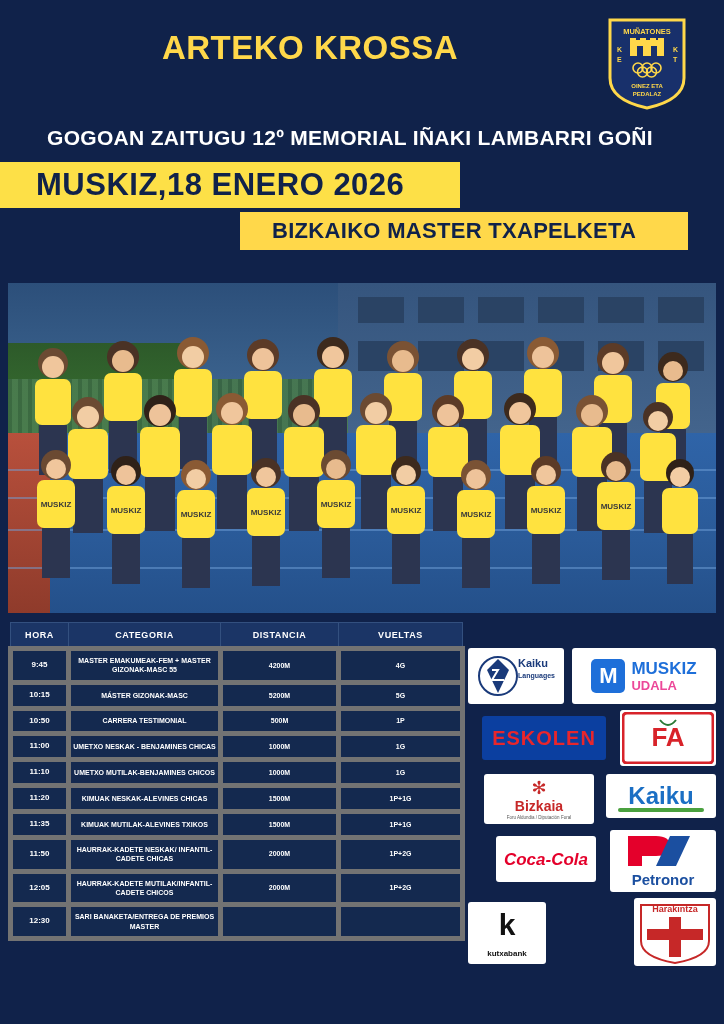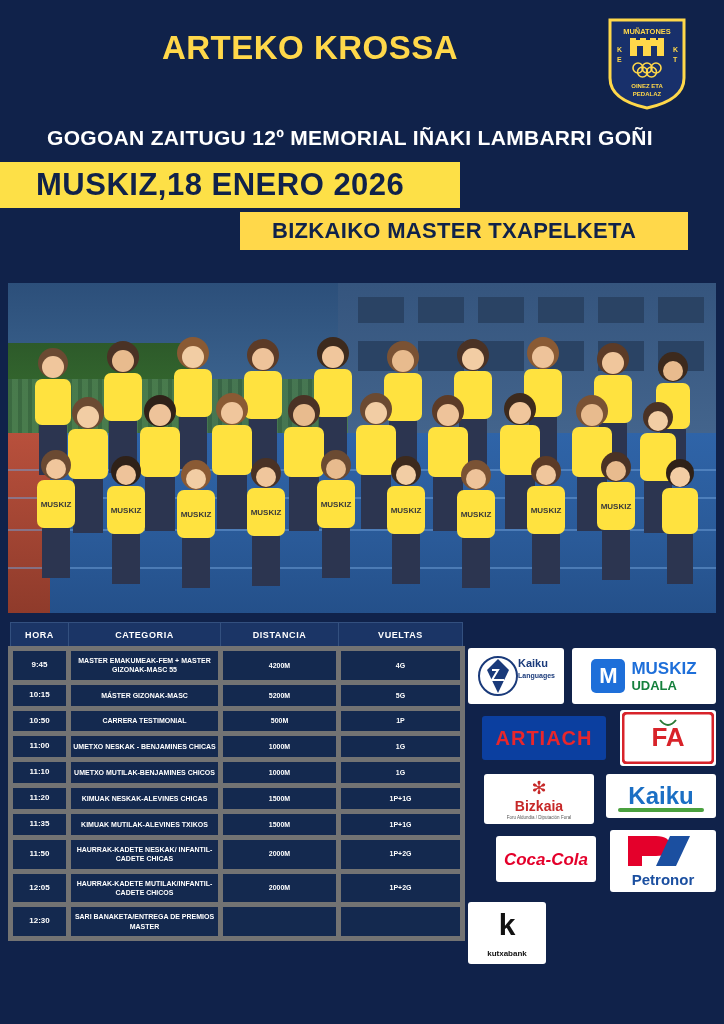--- a/index.html
+++ b/index.html
@@ -484,35 +484,35 @@
         </div>
       </div>
 
       <div class="sp" style="left:104px; top:0px; width:144px; height:56px;">
         <div style="display:flex;align-items:center;gap:6px;">
           <div style="width:34px;height:34px;background:#1e6fd9;border-radius:5px;display:flex;align-items:center;justify-content:center;">
             <span class="sp-txt" style="color:#fff;font-size:22px;">M</span>
           </div>
           <div>
             <div class="sp-txt" style="font-size:17px;color:#1e6fd9;">MUSKIZ</div>
-            <div class="sp-txt" style="font-size:13px;color:#15803d;margin-top:2px;">UDALA</div>
+            <div class="sp-txt" style="font-size:13px;color:#ec4899;margin-top:2px;">UDALA</div>
           </div>
         </div>
       </div>
 
       <div class="sp" style="left:152px; top:62px; width:96px; height:56px;">
         <svg width="92" height="52" viewBox="0 0 92 52">
           <rect x="1" y="1" width="90" height="50" rx="4" fill="#fff" stroke="#d8232a" stroke-width="3"></rect>
           <text x="46" y="34" font-size="26" fill="#d8232a" text-anchor="middle" font-family="Liberation Sans, sans-serif" font-weight="bold">FA</text>
           <path d="M38 8 q8 10 16 0" stroke="#2a7a35" stroke-width="2" fill="none"></path>
         </svg>
       </div>
 
       <div class="sp" style="left:14px; top:68px; width:124px; height:44px; background:#0b3fa0;">
-        <span class="sp-txt" style="font-size:20px;color:#e8262c;-webkit-text-stroke:0;letter-spacing:1px;">ARTIACH</span>
+        <span class="sp-txt" style="font-size:20px;color:#e8262c;-webkit-text-stroke:0;letter-spacing:1px;">ESKOLEN</span>
       </div>
 
       <div class="sp" style="left:138px; top:126px; width:110px; height:44px;">
         <span class="sp-txt" style="font-size:24px;color:#1b6fc4;text-align:center;">Kaiku</span>
         <div style="position:absolute;bottom:6px;left:12px;width:86px;height:4px;background:#4aa13f;border-radius:2px;"></div>
       </div>
 
       <div class="sp" style="left:16px; top:126px; width:110px; height:50px;">
         <div style="text-align:center;">
           <div style="font-size:18px;color:#c62828;line-height:1;">✻</div>
@@ -532,16 +532,24 @@
       <div class="sp" style="left:28px; top:188px; width:100px; height:46px;">
         <span class="sp-txt" style="font-size:17px;color:#e4002b;font-style:italic;">Coca-Cola</span>
       </div>
 
       <div class="sp" style="left:0px; top:254px; width:78px; height:62px;">
         <span class="sp-txt" style="position:absolute;top:8px;left:50%;transform:translateX(-50%);font-size:30px;color:#111;">k</span>
         <span class="sp-txt" style="position:absolute;bottom:6px;left:0;width:100%;text-align:center;font-size:8px;color:#111;">kutxabank</span>
       </div>
 
 
+      <div class="sp" style="left:166px; top:250px; width:82px; height:68px;">
+        <svg width="80" height="66" viewBox="0 0 80 66">
+          <path d="M6 6 h68 v36 q0 16 -34 22 Q6 58 6 42 Z" fill="#ffffff" stroke="#c62828" stroke-width="2"></path>
+          <rect x="34" y="18" width="12" height="40" fill="#c62828"></rect>
+          <rect x="12" y="30" width="56" height="11" fill="#c62828"></rect>
+          <text x="40" y="13" font-size="9" fill="#c62828" text-anchor="middle" font-family="Liberation Sans, sans-serif" font-weight="bold">Harakintza</text>
+        </svg>
+      </div>
 
     </div>
   </div>
 </div>
 
 </body></html>

